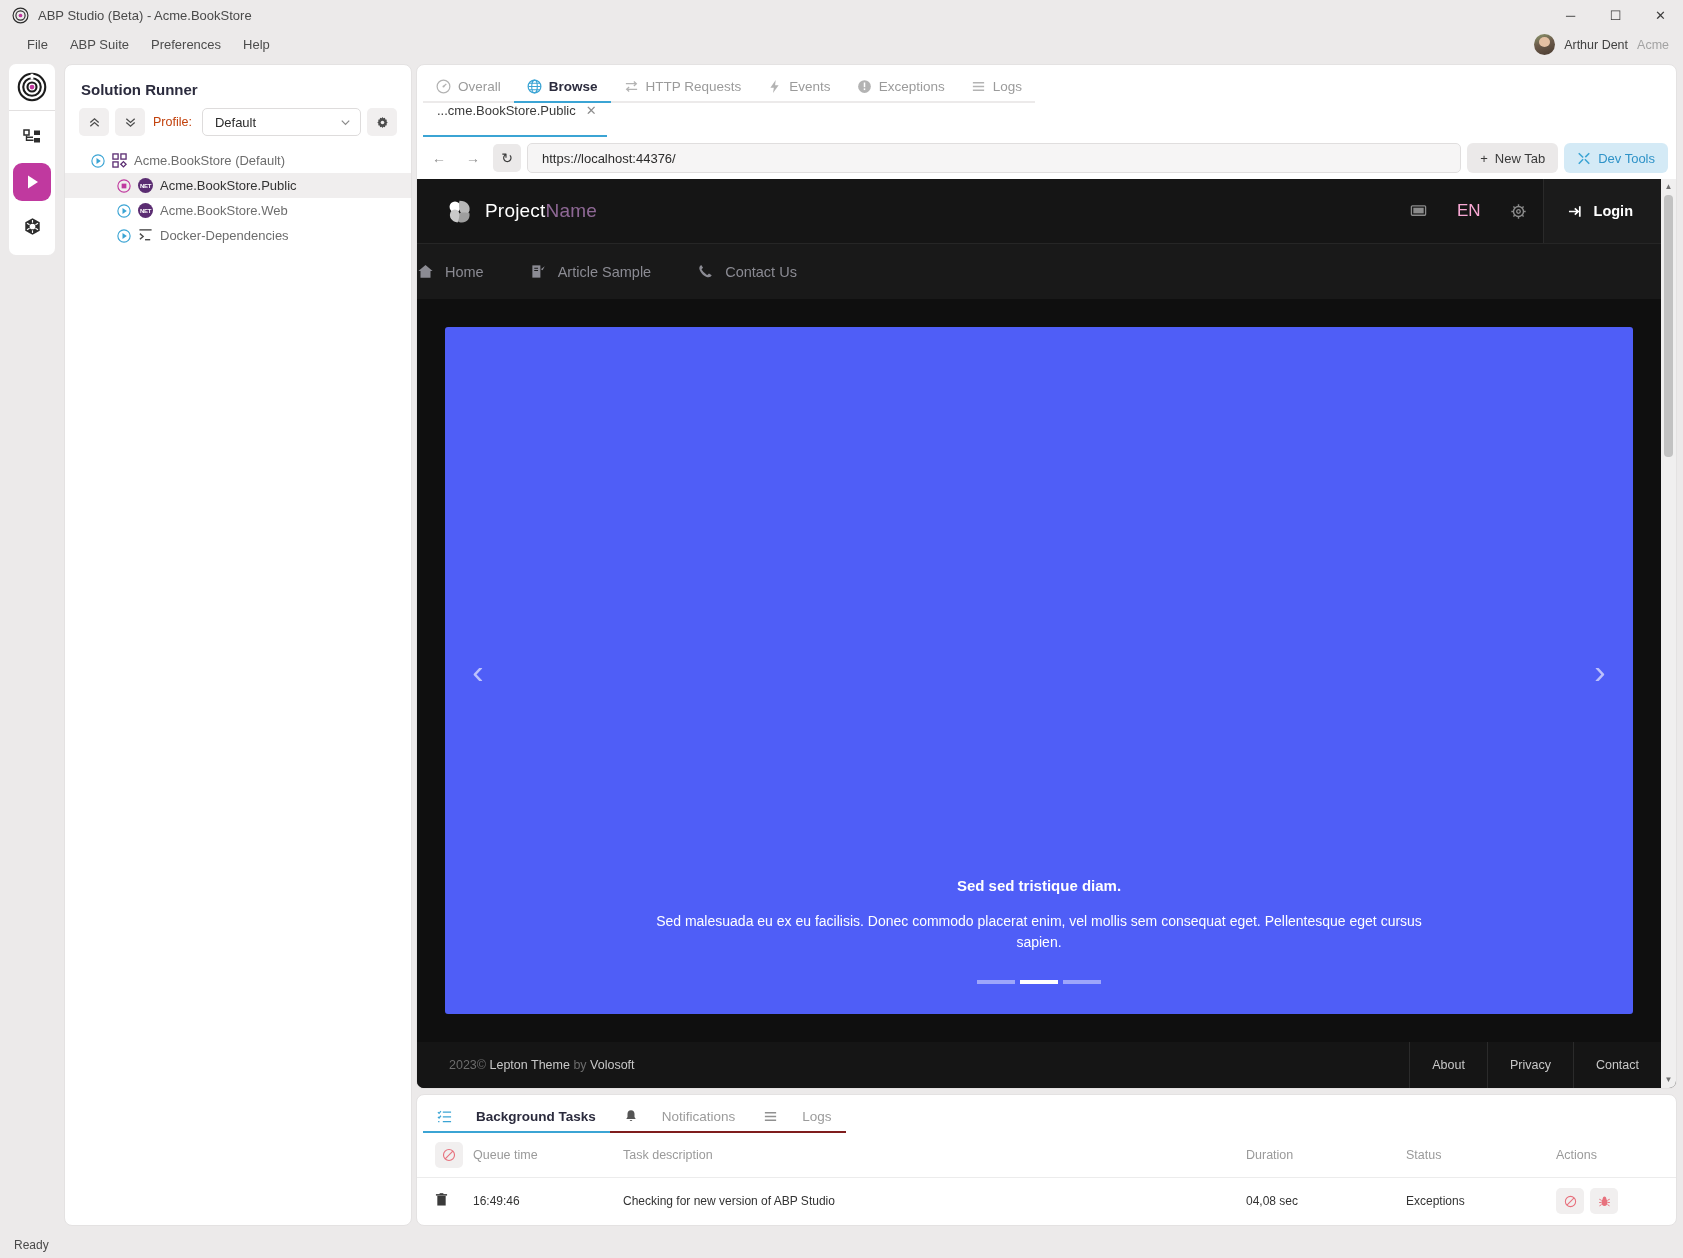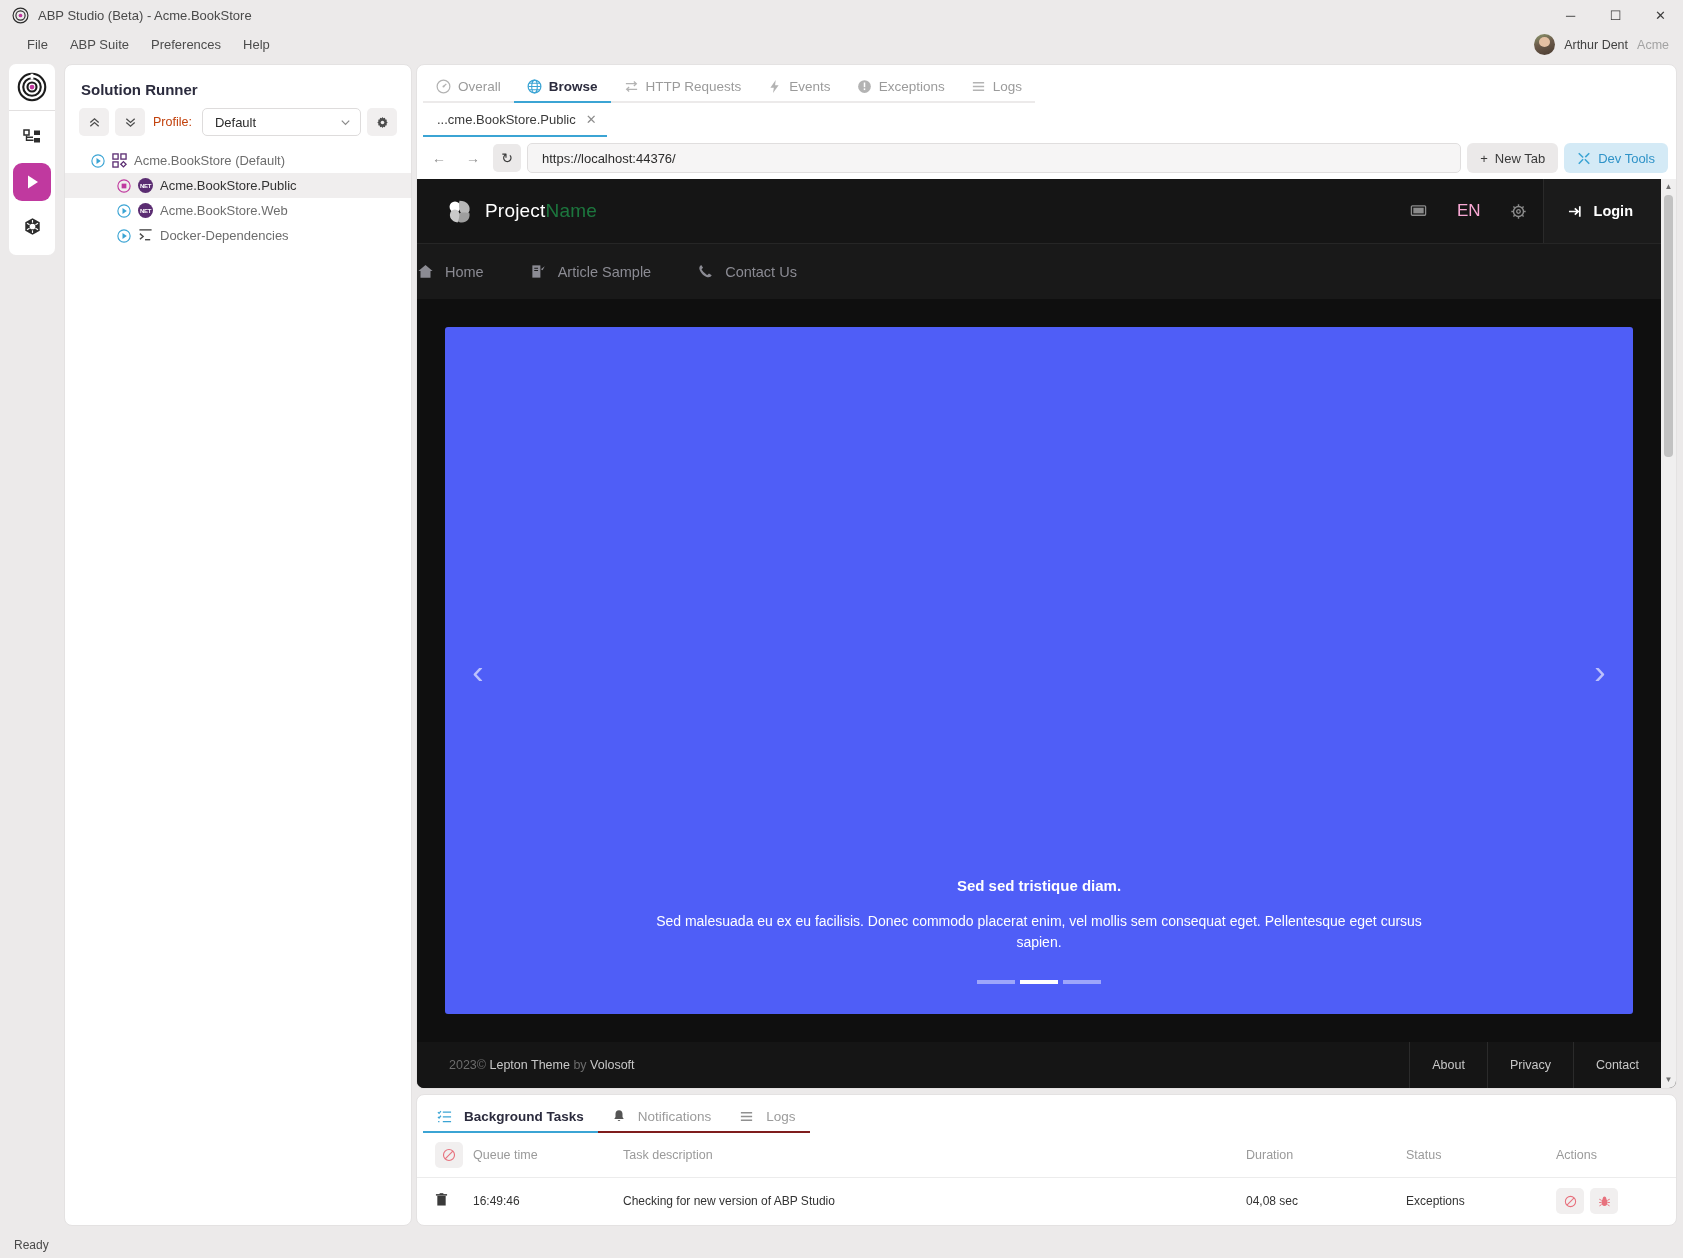--- a/index.html
+++ b/index.html
@@ -124,21 +124,21 @@
   .ttab {
     display: flex; align-items: center; gap: 7px;
     padding: 0 13px; font-size: 13.5px; color: #9b9b9b;
     border-bottom: 2px solid #eceaea; margin-top: 6px;
   }
   .ttab.active { color: #2b2b3d; font-weight: 600; border-bottom-color: #3ba4d4; }
   .ttab svg { flex: 0 0 auto; }
 
   .tab-strip { display: flex; align-items: center; padding: 0 6px; height: 34px; flex: 0 0 34px; }
   .btab {
-    display: flex; align-items: center; gap: 10px;
+    display: flex; gap: 10px;
     font-size: 13px; color: #3a3a3a; padding: 0 10px 0 14px;
     height: 100%; border-bottom: 2px solid #3ba4d4;
   }
   .btab .x { color: #8d8d8d; font-size: 13px; }
 
   .url-bar { display: flex; align-items: center; gap: 6px; padding: 6px 8px; flex: 0 0 auto; }
   .nav-btn {
     width: 28px; height: 28px; border-radius: 5px;
     display: flex; align-items: center; justify-content: center;
     color: #8f8f8f; font-size: 14px;
@@ -157,21 +157,21 @@
 
   
   .viewport { flex: 1 1 auto; position: relative; overflow: hidden; background: #0f0f0f; display: flex; }
   .site { flex: 1 1 auto; display: flex; flex-direction: column; min-width: 0; }
   .site-head {
     background: #151515; height: 64px; flex: 0 0 64px;
     display: flex; align-items: center; padding-left: 28px;
   }
   .brand { display: flex; align-items: center; gap: 11px; }
   .brand-name { font-size: 19px; color: #fff; letter-spacing: .2px; }
-  .brand-name .faded { color: #22c55e; opacity: .55; }
+  .brand-name .faded { color: #f0abfc; opacity: .55; }
   .head-right { margin-left: auto; display: flex; align-items: center; height: 100%; }
   .head-ic { width: 48px; display: flex; align-items: center; justify-content: center; color: #8b8b8b; }
   .lang { font-size: 17px; color: #f9a8d4; padding: 0 14px; }
   .login-btn {
     display: flex; align-items: center; gap: 9px;
     color: #fff; font-size: 14.5px; font-weight: 600;
     height: 100%; padding: 0 28px 0 24px;
     border-left: 1px solid #2a2a2a; background: #1b1b1b;
   }
   .site-nav {
@@ -215,21 +215,21 @@
     padding: 2px 0; position: relative;
   }
   .sb-arrow { font-size: 8px; color: #707070; line-height: 1; padding: 2px 0; }
   .sb-thumb { width: 9px; background: #c2c2c2; border-radius: 4px; height: 262px; margin-top: 2px; }
   .sb-spacer { flex: 1 1 auto; }
 
   
   .bottom-card { flex: 0 0 132px; }
   .btabs { display: flex; padding: 0 6px; height: 38px; flex: 0 0 38px; }
   .btab2 {
-    display: flex; align-items: center; gap: 12px;
+    display: flex; align-items: center; gap: 24px;
     padding: 0 14px; font-size: 13.5px; color: #9b9b9b;
     border-bottom: 2px solid #7f1d1d; margin-top: 6px;
   }
   .btab2.active { color: #2b2b3d; font-weight: 600; border-bottom-color: #3ba4d4; }
   .tbl { width: 100%; border-collapse: collapse; }
   .tbl th {
     font-size: 12.5px; color: #9a9a9a; font-weight: normal; text-align: left;
     padding: 9px 0; border-bottom: 1px solid #ececec;
   }
   .tbl td { font-size: 12px; color: #333; padding: 10px 0; }

